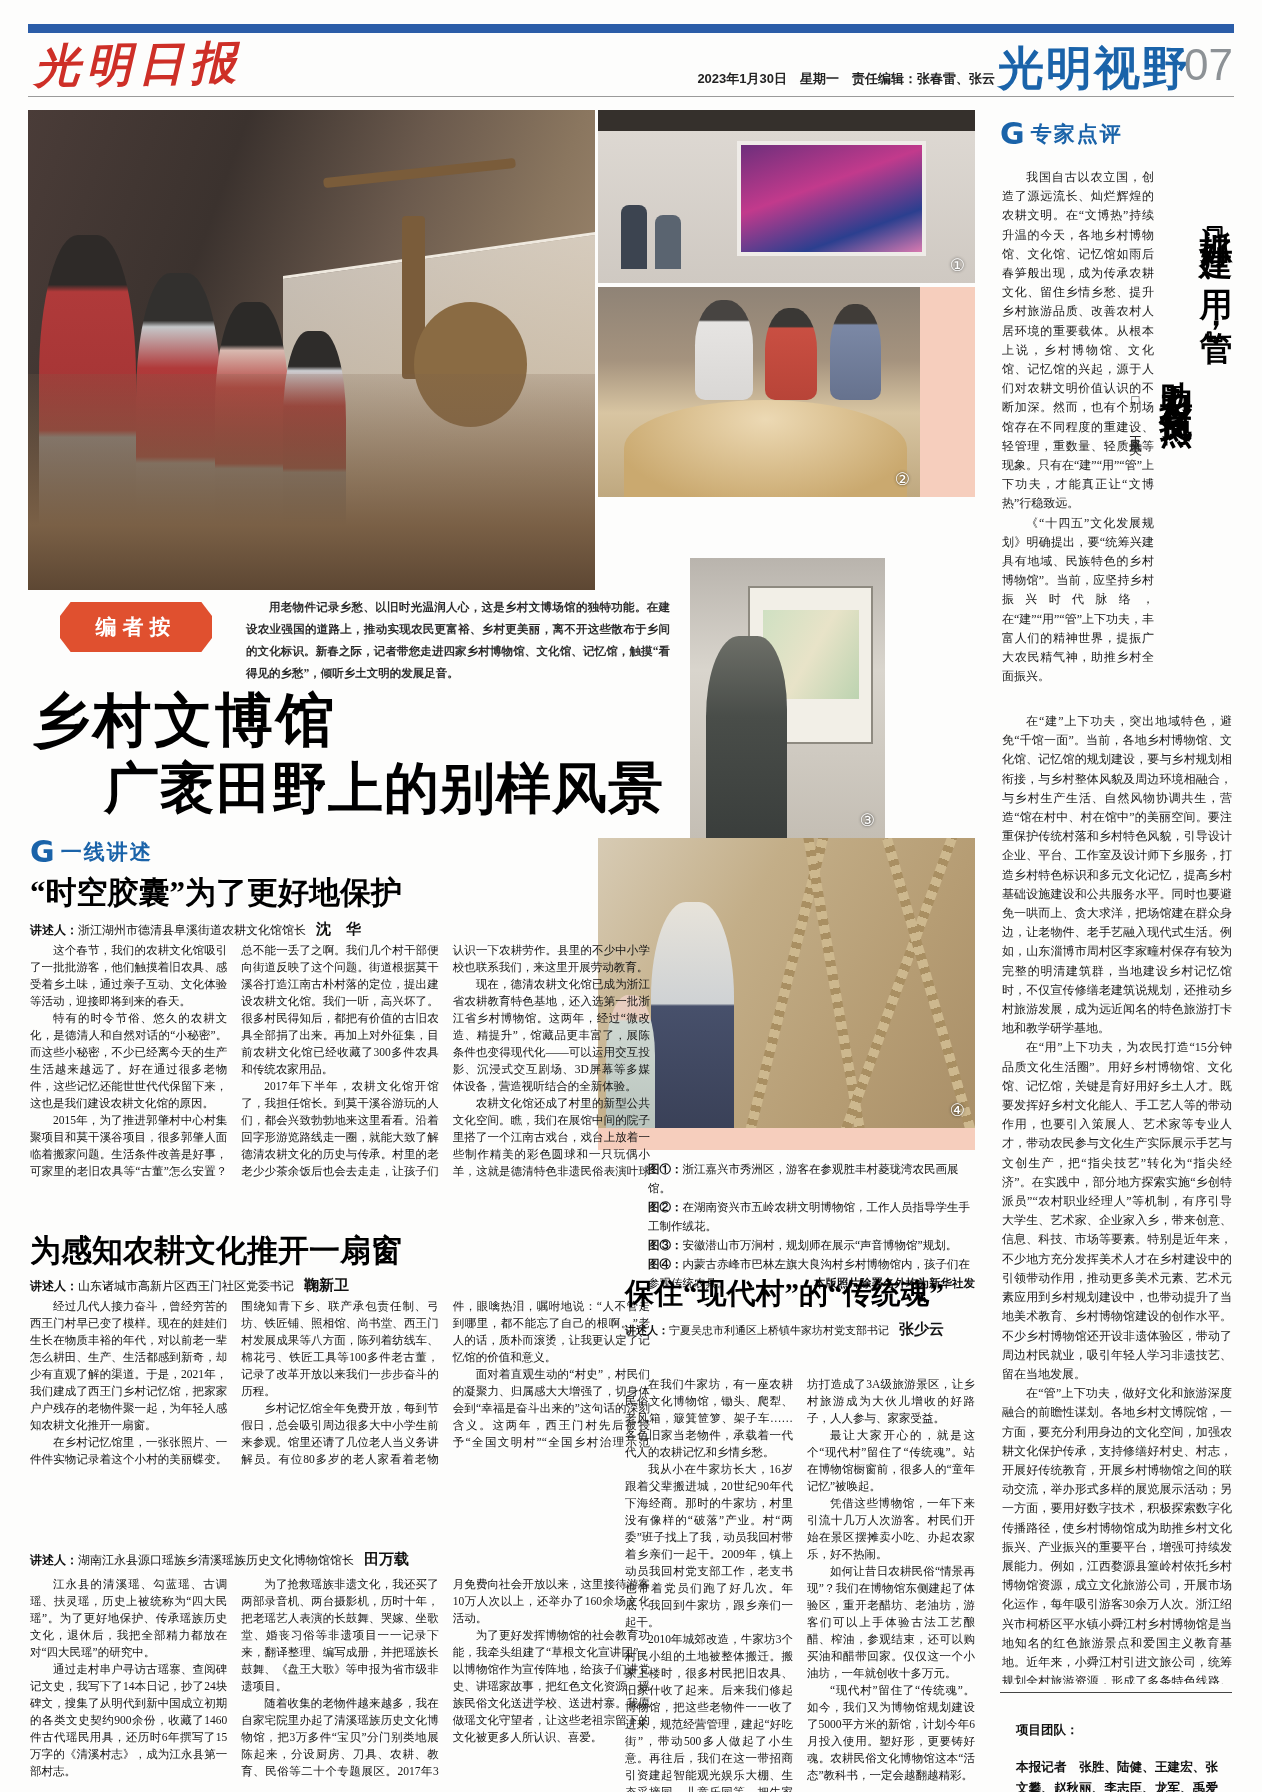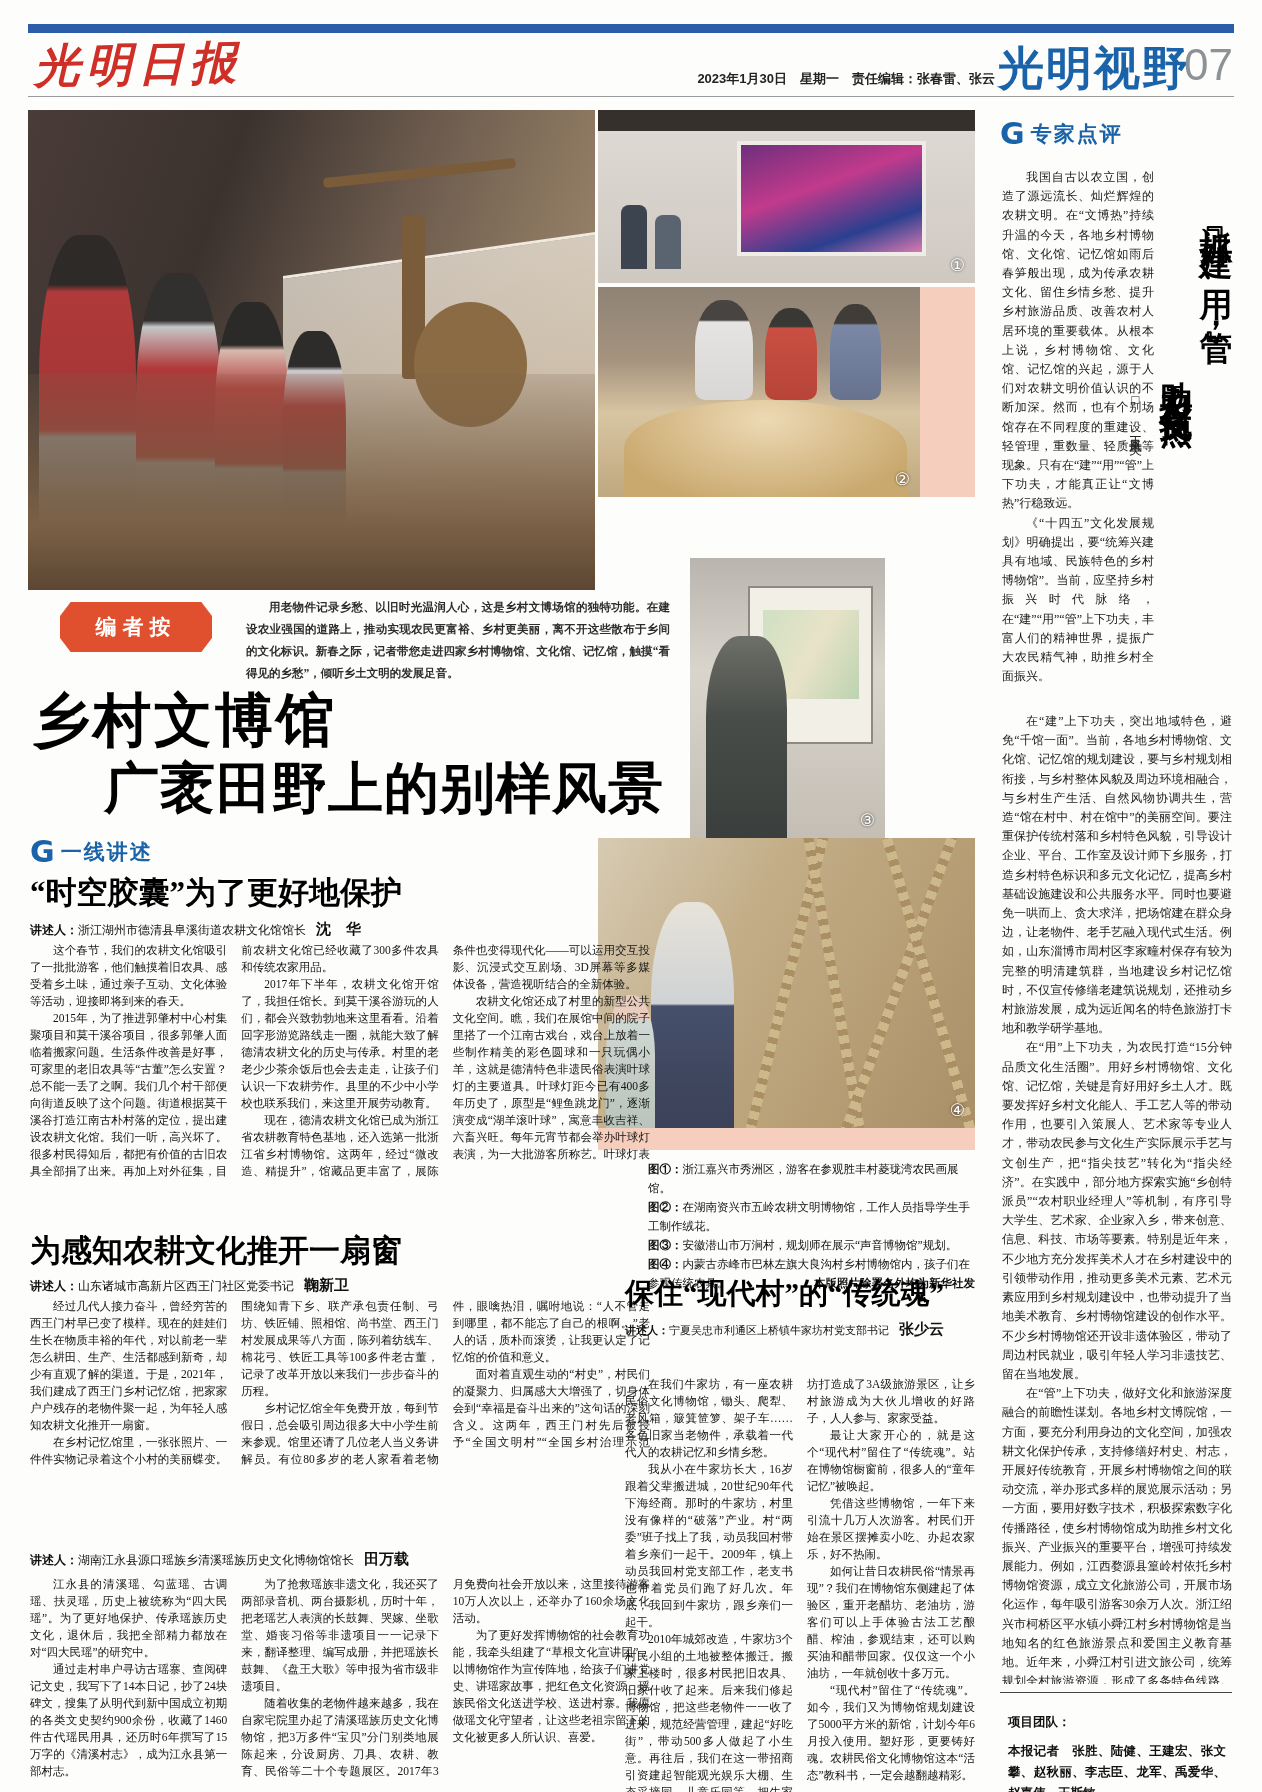--- a/index.html
+++ b/index.html
@@ -94,21 +94,21 @@
      text-align:justify;overflow:hidden;}
   .exp-narrow p,.exp-wide p{margin:0;text-indent:2em;}
   .exp-wide{left:1002px;top:712px;width:230px;height:972px;font-size:12px;line-height:19.2px;
      text-align:justify;overflow:hidden;}
   .vert-title{left:1156px;top:205px;height:520px;writing-mode:vertical-rl;
      font-size:33px;font-weight:900;letter-spacing:5px;color:#000;line-height:40px;}
   .vert-title .c2{padding-top:150px;}
   .vert-author{left:1126px;top:392px;writing-mode:vertical-rl;font-size:13px;color:#222;letter-spacing:3px;}
   .exp-rule{left:1000px;top:1692px;width:232px;height:1px;background:#444;}
   .team{left:1000px;top:1704px;width:234px;font-size:12.5px;line-height:21px;font-weight:bold;color:#111;}
-  .team p{margin:8px;text-align:justify;}
+  .team p{margin:16px;text-align:justify;}
 </style>
 </head>
 <body>
 
 <div class="page">
 
   <div class="abs topbar"></div>
   <div class="abs logo">光明日报</div>
   <div class="abs dateline">2023年1月30日　星期一　责任编辑：张春雷、张云</div>
   <div class="abs section-title">光明视野</div>
@@ -180,20 +180,21 @@
     <span class="gmark">G</span>
     <span class="gtext">一线讲述</span>
   </div>
 
   <div class="abs art-title" style="left:30px;top:872px;font-size:31px;">“时空胶囊”为了更好地保护</div>
   <div class="abs byline" style="left:30px;top:920px;">
     <span class="lbl">讲述人：</span><span>浙江湖州市德清县阜溪街道农耕文化馆馆长</span><span class="nm">沈　华</span>
   </div>
   <div class="abs body cols3" style="left:30px;top:942px;width:620px;height:252px;">
       <p>这个春节，我们的农耕文化馆吸引了一批批游客，他们触摸着旧农具、感受着乡土味，通过亲子互动、文化体验等活动，迎接即将到来的春天。</p>
+      <p>特有的时令节俗、悠久的农耕文化，是德清人和自然对话的“小秘密”。而这些小秘密，不少已经离今天的生产生活越来越远了。好在通过很多老物件，这些记忆还能世世代代保留下来，这也是我们建设农耕文化馆的原因。</p>
       <p>2015年，为了推进郭肇村中心村集聚项目和莫干溪谷项目，很多郭肇人面临着搬家问题。生活条件改善是好事，可家里的老旧农具等“古董”怎么安置？总不能一丢了之啊。我们几个村干部便向街道反映了这个问题。街道根据莫干溪谷打造江南古朴村落的定位，提出建设农耕文化馆。我们一听，高兴坏了。很多村民得知后，都把有价值的古旧农具全部捐了出来。再加上对外征集，目前农耕文化馆已经收藏了300多件农具和传统农家用品。</p>
       <p>2017年下半年，农耕文化馆开馆了，我担任馆长。到莫干溪谷游玩的人们，都会兴致勃勃地来这里看看。沿着回字形游览路线走一圈，就能大致了解德清农耕文化的历史与传承。村里的老老少少茶余饭后也会去走走，让孩子们认识一下农耕劳作。县里的不少中小学校也联系我们，来这里开展劳动教育。</p>
       <p>现在，德清农耕文化馆已成为浙江省农耕教育特色基地，还入选第一批浙江省乡村博物馆。这两年，经过“微改造、精提升”，馆藏品更丰富了，展陈条件也变得现代化——可以运用交互投影、沉浸式交互剧场、3D屏幕等多媒体设备，营造视听结合的全新体验。</p>
       <p>农耕文化馆还成了村里的新型公共文化空间。瞧，我们在展馆中间的院子里搭了一个江南古戏台，戏台上放着一些制作精美的彩色圆球和一只玩偶小羊，这就是德清特色非遗民俗表演叶球灯的主要道具。叶球灯距今已有400多年历史了，原型是“鲤鱼跳龙门”，逐渐演变成“湖羊滚叶球”，寓意丰收吉祥、六畜兴旺。每年元宵节都会举办叶球灯表演，为一大批游客所称艺。叶球灯表演一开始，周边村民都踊跃而来，非常热闹。</p>
     </div>
 
   <div class="abs art-title" style="left:30px;top:1230px;font-size:31px;">为感知农耕文化推开一扇窗</div>
   <div class="abs byline" style="left:30px;top:1276px;">
     <span class="lbl">讲述人：</span><span>山东诸城市高新片区西王门社区党委书记</span><span class="nm">鞠新卫</span>
   </div>

